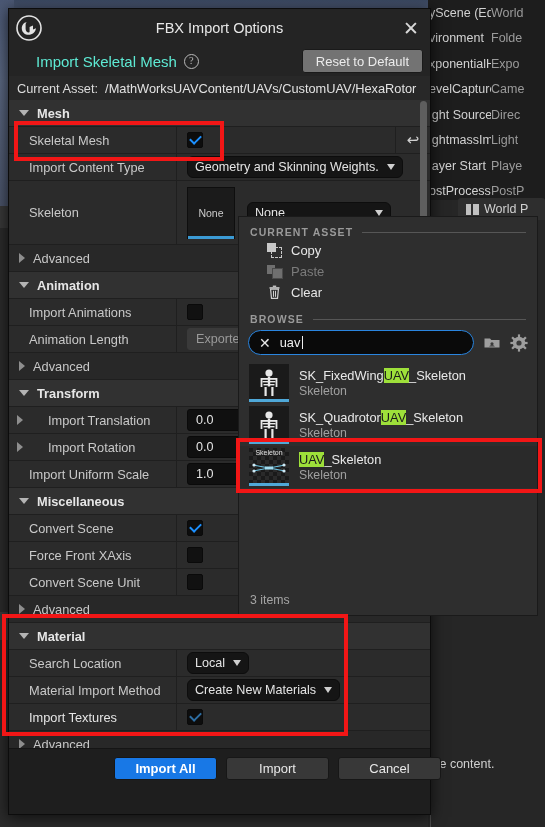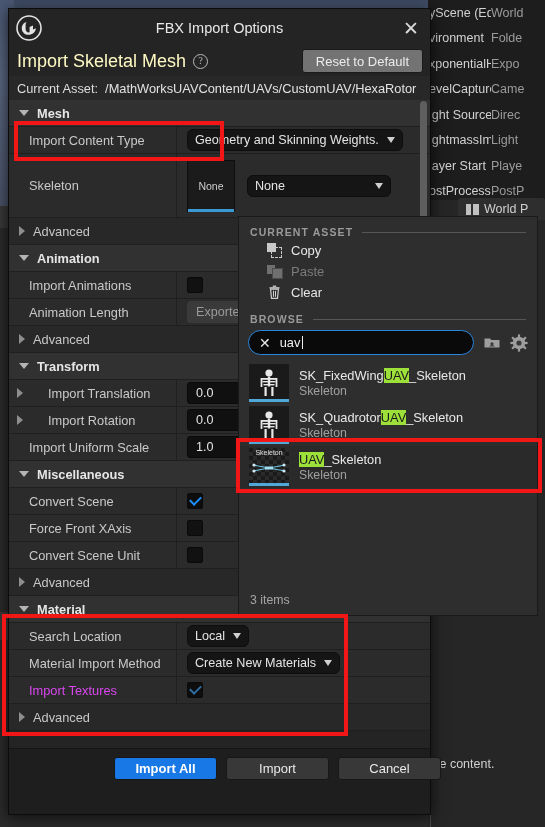--- a/index.html
+++ b/index.html
@@ -100,21 +100,21 @@
   }
   .close-btn {
     position: absolute; right: 8px; top: 8px; width: 22px; height: 22px;
     display: flex; align-items: center; justify-content: center;
     color: #d8d8d8; font-size: 19px; line-height: 1; cursor: pointer;
   }
   .subheader {
     height: 30px; display: flex; align-items: center; padding: 0 8px;
     position: relative;
   }
-  .subheader .lbl { font-size: 18px; color: #fef9c3; }
+  .subheader .lbl { font-size: 15px; color: #5eead4; margin-left: 19px; }
   .help-ico {
     width: 15px; height: 15px; border: 1.4px solid #b9b9b9; border-radius: 50%;
     margin-left: 7px; font-size: 10.5px; color: #b9b9b9; line-height: 12.5px;
     text-align: center; font-family: "Liberation Serif", serif;
   }
   .reset-btn {
     position: absolute; right: 7px; top: 3px; height: 24px; padding: 0 13px;
     background: #737373; border: 1px solid #1a1a1a; border-radius: 3px;
     color: #ececec; font-size: 13px; display: flex; align-items: center;
     cursor: pointer;
@@ -152,21 +152,21 @@
   .row {
     height: 27px; display: flex; align-items: stretch;
     border-bottom: 1px solid #1f1f1f; background: #2b2b2b;
   }
   .row.tall { height: 64px; }
   .row .lcell {
     width: 168px; display: flex; align-items: center; padding-left: 20px;
     border-right: 1px solid #1f1f1f; font-size: 12.8px; color: #c9c9c9;
   }
   .row .lcell.indent-tri { padding-left: 8px; gap: 25px; }
-  .row .lcell.dim { color: #d946ef; }
+  .row .lcell.dim { color: #e5e5e5; }
   .row .rcell {
     flex: 1; display: flex; align-items: center; padding-left: 10px;
     position: relative;
   }
   .row .revert {
     width: 35px; border-left: 1px solid #1f1f1f; display: flex;
     align-items: center; justify-content: center; color: #d0d0d0;
     font-size: 15px;
   }
   .cb {
@@ -393,20 +393,29 @@
     <div class="assetbar">
       <span>Current Asset:</span>
       <span class="path">/MathWorksUAVContent/UAVs/CustomUAV/HexaRotor</span>
     </div>
 
     <div class="proplist" id="proplist">
       <div class="vscroll"></div>
     <div class="cat">
           <span class="tri-down tri"></span>
           <span class="nm">Mesh</span>
+        </div>
+        <div class="row">
+          <div class="lcell">
+            <span>Skeletal Mesh</span>
+          </div>
+          <div class="rcell">
+            <span class="cb on"></span>
+          </div>
+          <div class="revert">↩</div>
         </div>
         <div class="row">
           <div class="lcell">
             <span>Import Content Type</span>
           </div>
           <div class="rcell">
             <span class="combo">
               <span>Geometry and Skinning Weights.</span>
               <span class="chev"></span>
             </span>

